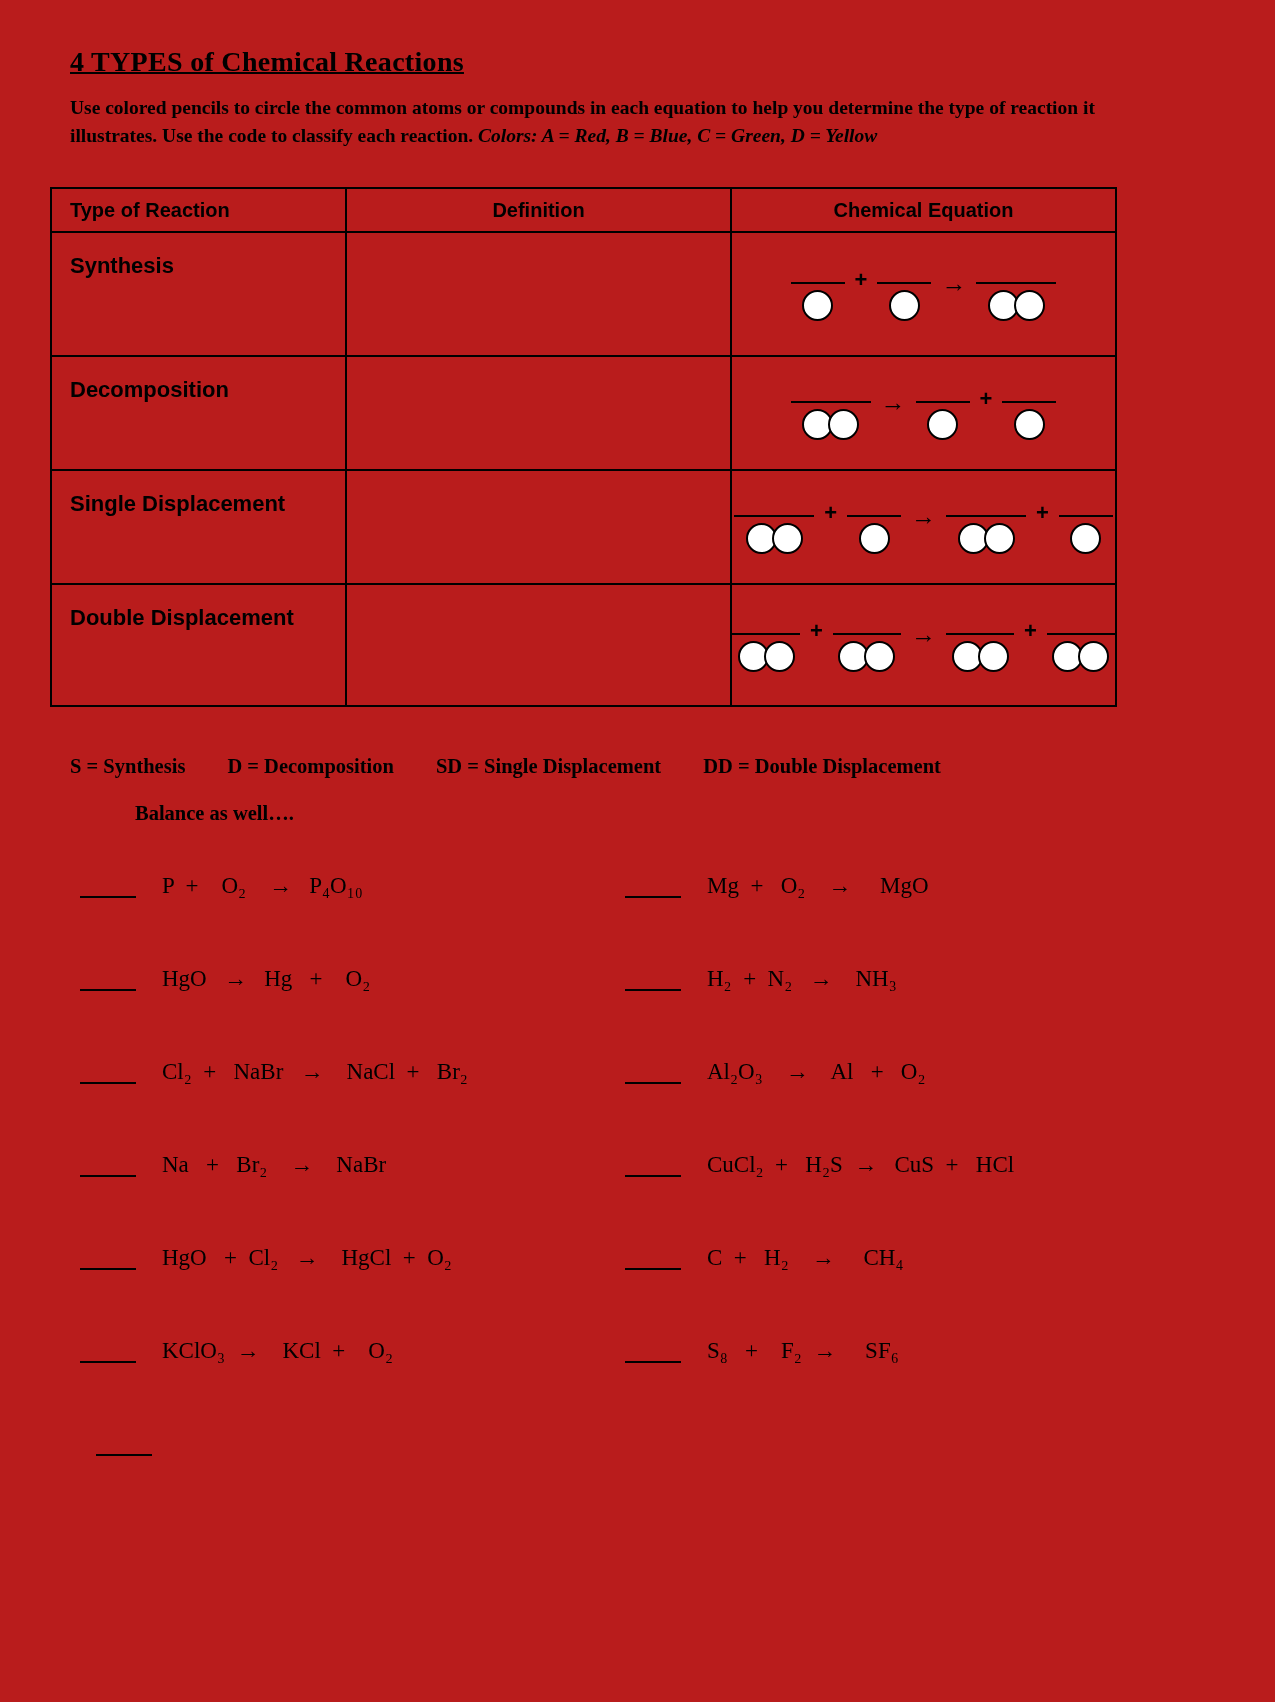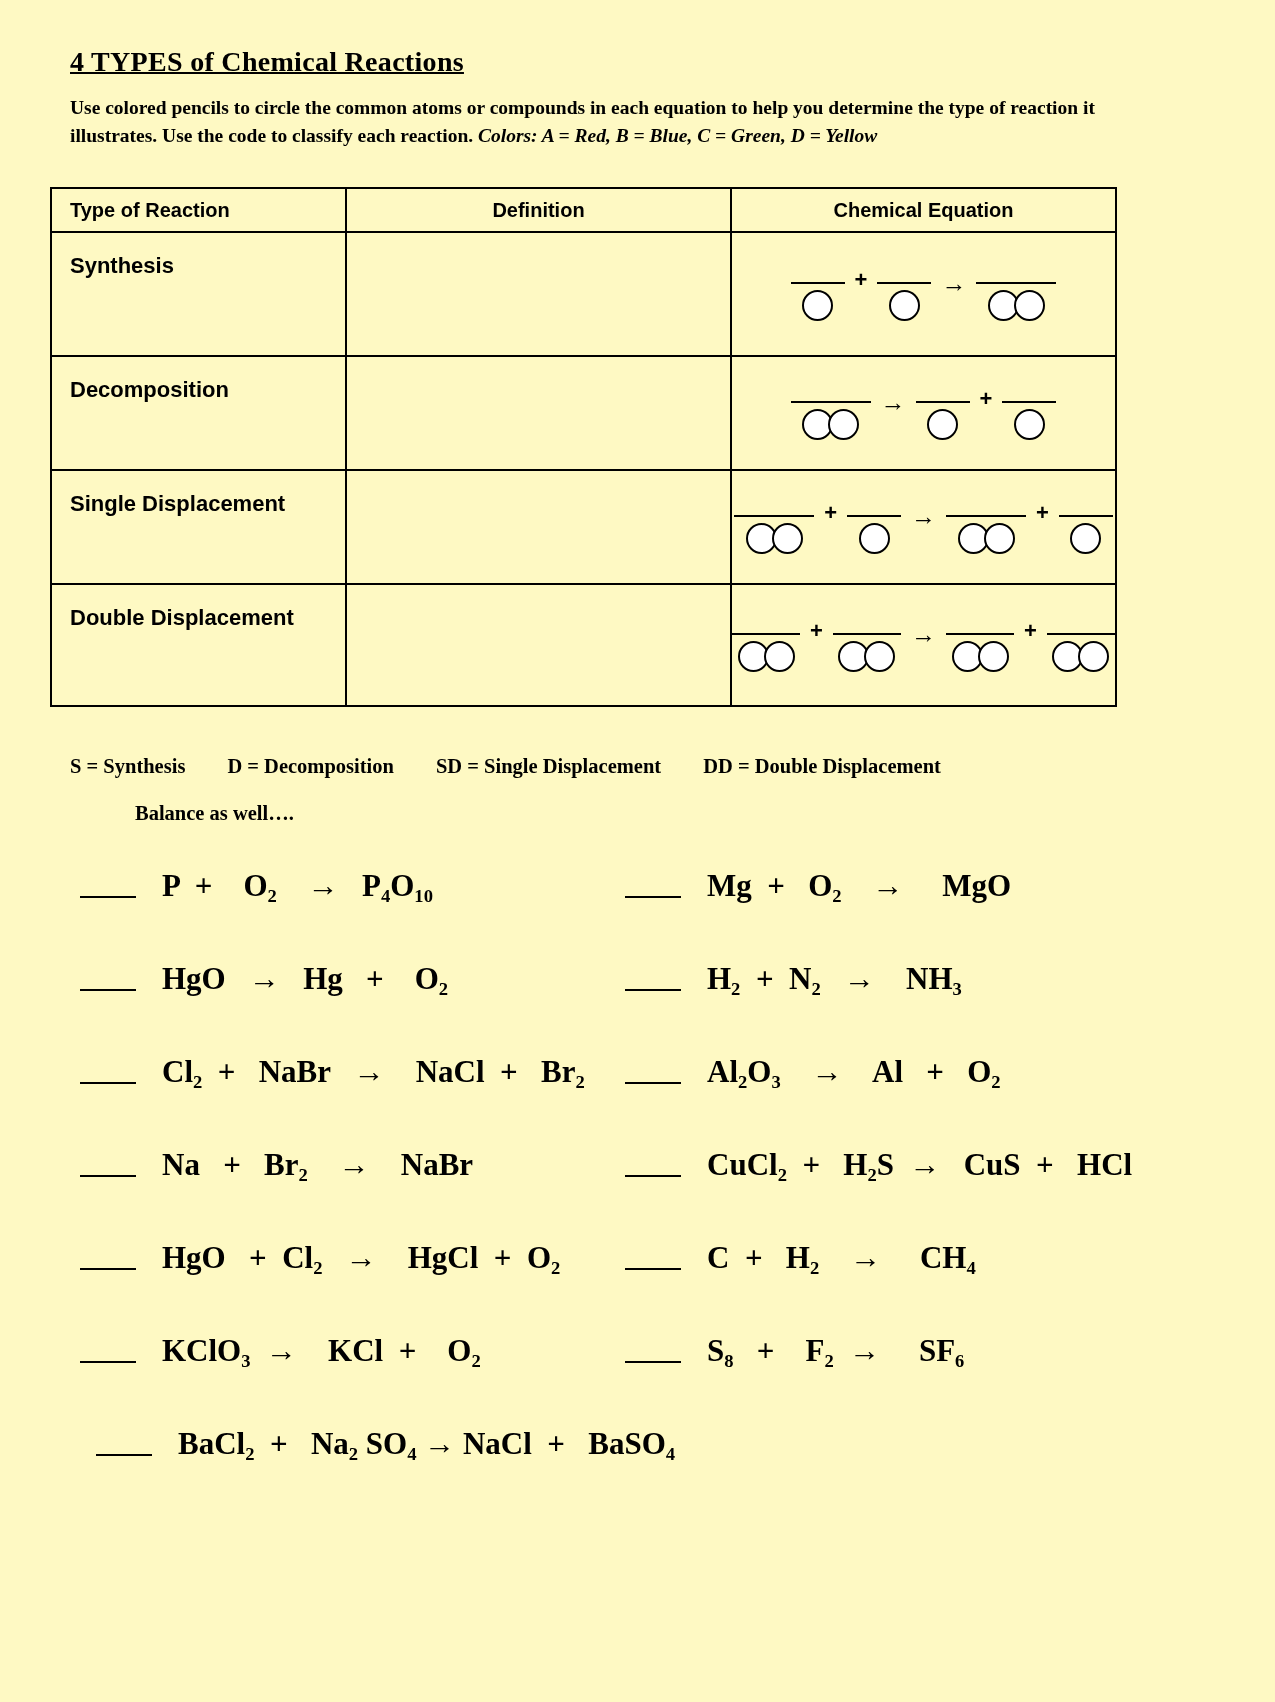--- a/index.html
+++ b/index.html
@@ -1,18 +1,18 @@
 <!DOCTYPE html>
 <html><head>
 <meta charset="utf-8">
 <style>
   * { margin:0; padding:0; box-sizing:border-box; }
   html,body { background:#ffffff; }
   body { font-family:"Liberation Serif","DejaVu Serif",serif; color:#000; }
-  .page { width:1275px; height:1702px; background:#fef9c3; padding:46px 70px 40px 70px; position:relative; overflow:hidden; }
+  .page { width:1275px; height:1702px; background:#b91c1c; padding:46px 70px 40px 70px; position:relative; overflow:hidden; }
 
   .title { font-size:28px; font-weight:bold; text-decoration:underline; text-decoration-thickness:2px; margin-bottom:16px; letter-spacing:0.3px; }
 
   .instructions { font-size:19.5px; font-weight:bold; line-height:1.42; width:1045px; margin-bottom:38px; }
   .instructions .italic { font-style:italic; }
 
   table.rx { border-collapse:collapse; table-layout:fixed; width:1065px; margin-left:-20px; }
   table.rx th, table.rx td { border:2px solid #000; }
   table.rx th { font-family:"Liberation Sans","DejaVu Sans",sans-serif; font-weight:bold; font-size:20px; }
   .col-type { width:295px; }
@@ -44,21 +44,21 @@
 
   .legend { display:flex; gap:42px; margin-top:48px; font-size:20.5px; font-weight:bold; }
   .balance-note { margin:24px 0 0 65px; font-size:20.5px; font-weight:bold; }
 
   .equations { display:flex; margin-top:46px; }
   .eq-col.left { width:555px; padding-left:10px; }
   .eq-col.right { flex:1; }
   .eq-row { display:flex; align-items:flex-start; height:93px; }
   .eq-row.indent { margin-left:16px; }
   .eq-blank { display:inline-block; width:56px; height:27px; border-bottom:2px solid #000; margin-right:26px; flex:none; }
-  .eq-text { font-size:31px; line-height:30px; white-space:pre;font-weight:bold; }
+  .eq-text { font-size:23px; line-height:30px; white-space:pre; }
 </style>
 </head>
 <body>
 
 <div class="page">
 
   <div class="title">4 TYPES of Chemical Reactions</div>
 
   <div class="instructions"><span>Use colored pencils to circle the common atoms or compounds in each equation to help you determine the type of reaction it illustrates.  Use the code to classify each reaction.  </span><span class="italic">Colors:  A = Red, B = Blue, C = Green, D = Yellow</span></div>
 
@@ -243,21 +243,20 @@
       <div class="eq-row">
         <span class="eq-blank"></span>
         <span class="eq-text">HgO   +  Cl₂   →    HgCl  +  O₂</span>
       </div>
       <div class="eq-row">
         <span class="eq-blank"></span>
         <span class="eq-text">KClO₃  →    KCl  +    O₂</span>
       </div>
       <div class="eq-row indent">
         <span class="eq-blank"></span>
-        <span class="eq-text">BaCl₂  +   Na₂ SO₄ → NaCl  +   BaSO₄</span>
       </div>
     </div>
     <div class="eq-col right">
       <div class="eq-row">
         <span class="eq-blank"></span>
         <span class="eq-text">Mg  +   O₂    →     MgO</span>
       </div>
       <div class="eq-row">
         <span class="eq-blank"></span>
         <span class="eq-text">H₂  +  N₂   →    NH₃</span>

